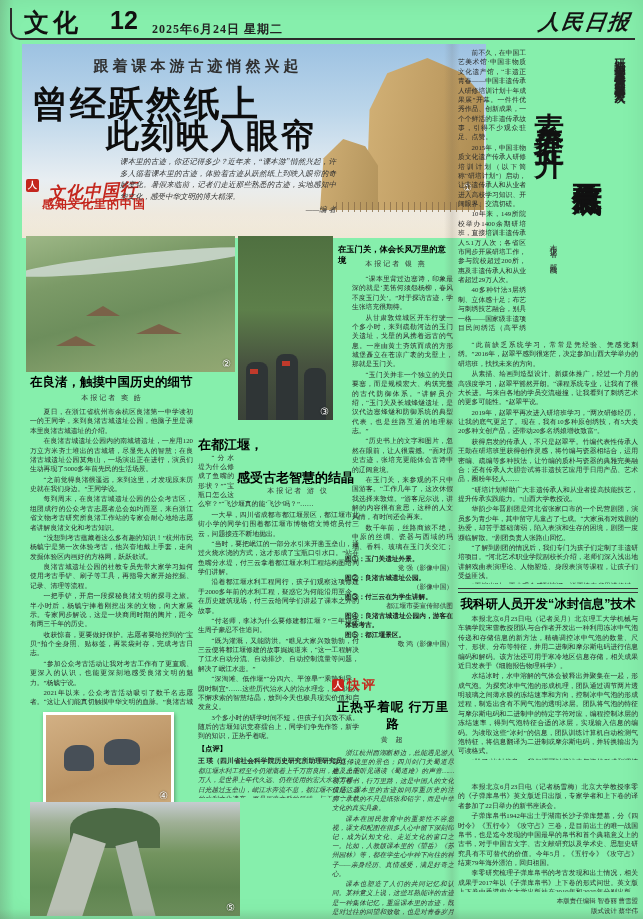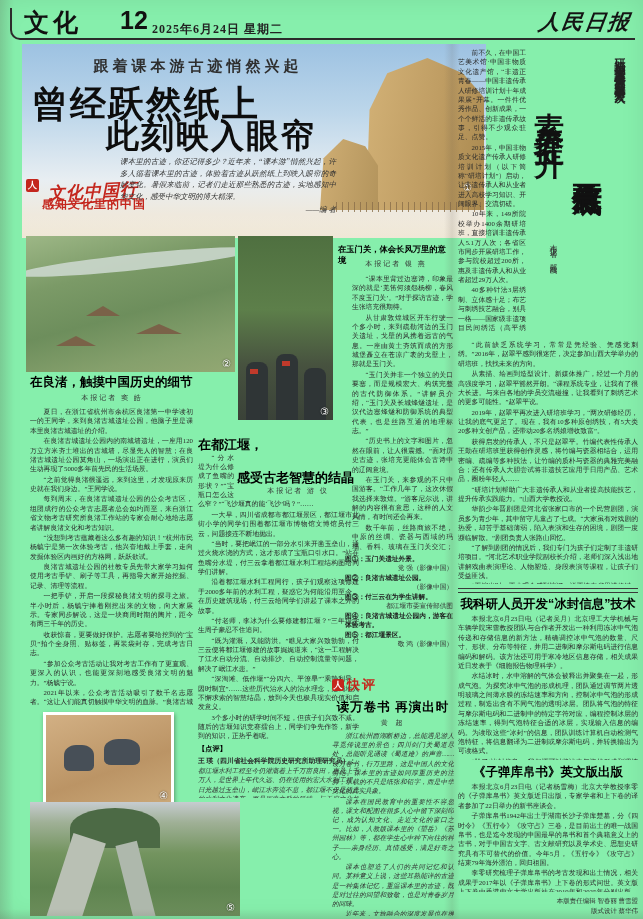--- a/index.html
+++ b/index.html
@@ -10,21 +10,21 @@
         background:linear-gradient(90deg,rgba(0,0,0,0) 0%,rgba(90,80,70,.14) 50%,rgba(0,0,0,0) 100%);pointer-events:none;}
   .shade-left{position:absolute;left:0;top:0;width:14px;height:100%;
         background:linear-gradient(90deg,rgba(90,80,70,.18),rgba(0,0,0,0));pointer-events:none;}
   .shade-bottom{position:absolute;left:0;bottom:0;width:100%;height:10px;
         background:linear-gradient(0deg,rgba(90,80,70,.15),rgba(0,0,0,0));pointer-events:none;}
   
   .hdr{position:absolute;left:10px;top:8px;width:623px;height:30px;
        border-left:2px solid #2b2b2b;border-bottom:2px solid #2b2b2b;border-bottom-left-radius:10px;}
   .hdr-section{position:absolute;left:12px;top:-2px;font-size:25px;font-weight:900;letter-spacing:4px;color:#111;
        font-family:"Liberation Sans","DejaVu Sans",sans-serif;}
-  .hdr-page{position:absolute;left:108px;top:-2px;font-size:25px;font-weight:700;color:#111;
+  .hdr-page{position:absolute;left:98px;top:-2px;font-size:25px;font-weight:700;color:#111;
        font-family:"Liberation Sans","DejaVu Sans",sans-serif;}
   .hdr-date{position:absolute;left:140px;top:13px;font-size:12px;font-weight:700;color:#222;letter-spacing:1px;}
   .masthead{position:absolute;right:4px;top:0;font-size:21px;font-weight:900;font-style:italic;color:#141414;
        transform:skewX(-8deg);letter-spacing:2px;}
   
   .banner{position:absolute;left:22px;top:44px;width:464px;height:194px;overflow:hidden;
        background:linear-gradient(180deg,#9dc2e2 0%,#bcd6ea 35%,#e8eef2 70%,#efe9dd 88%,#f2ecdf 100%);}
   .fort{position:absolute;right:2px;top:14px;width:118px;height:152px;
        background:linear-gradient(100deg,#d3b277 0%,#c2a express 50%,#a9894f 100%);
        background:linear-gradient(100deg,#d3b277 0%,#bf9d63 55%,#a9894f 100%);
@@ -237,21 +237,21 @@
     <div class="cap-row"><span>图③：付三云在为学生讲解。</span><span class="cap-credit">都江堰市委宣传部供图</span></div>
     <div class="cap-row"><span>图④：良渚古城遗址公园内，游客在体验考古。</span><span class="cap-credit"></span></div>
     <div class="cap-row"><span>图⑤：都江堰景区。</span><span class="cap-credit">敬 鸿（影像中国）</span></div>
   </div>
 
   <div class="kp">
     <div class="kp-logo">
       <span class="kp-ico">人</span>
       <span class="kp-word">快评</span>
     </div>
-    <div class="kp-title">读万卷书  再演出时</div>
+    <div class="kp-title">正热乎着呢  行万里路</div>
     <div class="kp-author">黄  超</div>
     <div class="kp-body">
         <p>浙江杭州西湖断桥边，总能遇见游人寻觅传说里的景色；四川剑门关蜀道尽处，总能听见诵读《蜀道难》的声音……读万卷书，行万里路，这是中国人的文化情结。课本里的古迹如同厚重历史的注脚，承载的不只是纸张和铅字，而是中华文化的真实具象。</p>
         <p>课本在国民教育中的重要性不容忽视，课文和配图在很多人心中留下深刻印记，成为认知文化、走近文化的窗口之一。比如，人教版课本里的《望岳》《苏州园林》等，都在学生心中种下向往的种子——亲身经历、真情感受，满足好奇之心。</p>
         <p>课本也塑造了人们的共同记忆和认同。某种意义上说，这些耳熟能详的古迹是一种集体记忆，重温课本里的古迹，既是对过往的回望和致敬，也是对青春岁月的回味。</p>
         <p>近年来，文旅融合的深度发展也在推动“课本游”的兴起。在乐山，一些学校开展“跟着课本去旅行”等研学活动；在浙江，浙东唐诗之路串联起丰富的文化资源……当课本与实景相遇，名胜古迹里蕴藏的文化魅力，在人们心中激荡出更加深沉的文化自信。</p>
       </div>
   </div>
 
   <div class="vtext v-kicker">研培计划十年来惠及非遗传承人和从业者超二十万人次</div>
@@ -283,21 +283,20 @@
 
   <div class="r-title" style="top:596px">我科研人员开发“冰封信息”技术</div>
   <div class="col" style="left:458px;top:614px;width:180px;height:146px">
     <div>
         <p>本报北京6月23日电（记者吴月）北京理工大学机械与车辆学院宋蕾教授团队与合作者开发出一种利用冻冰中气泡传递和存储信息的新方法，精确调控冰中气泡的数量、尺寸、形状、分布等特征，并用二进制和摩尔斯电码进行信息编码和解码。该方法还可用于寒冷地区信息存储，相关成果近日发表于《细胞报告物理科学》。</p>
         <p>水结冰时，水中溶解的气体会被释出并聚集在一起，形成气泡。为探究冰中气泡的形成机理，团队通过调节两片透明玻璃之间薄水膜的冻结速率和方向，控制冰中气泡的形成过程，制造出含有不同气泡的透明冰层。团队将气泡的特征与摩尔斯电码和二进制中的特定字符对应，编程控制冰层的冻结速率，得到气泡特征合适的冰层，实现输入信息的编码。为读取这些“冰封”的信息，团队训练计算机自动检测气泡特征，将信息翻译为二进制或摩尔斯电码，并转换输出为可读格式。</p>
         <p>“除了‘冰封信息’，我们还可以将冰中气泡的形成和调控机理应用于制冰造雪、透明材料制备等领域。”宋蕾介绍。</p>
       </div>
   </div>
 
-  <div class="r-title" style="top:764px">《子弹库帛书》英文版出版</div>
   <div class="col" style="left:458px;top:782px;width:180px;height:110px">
     <div>
         <p>本报北京6月23日电（记者杨雪梅）北京大学教授李零的《子弹库帛书》英文版近日出版，专家学者和上下卷的译者参加了22日举办的新书座谈会。</p>
         <p>子弹库帛书1942年出土于湖南长沙子弹库楚墓，分《四时令》《五行令》《攻守占》三卷，是目前出土的唯一战国帛书，也是迄今发现的中国最早的帛书和首个典籍意义上的古书，对于中国古文字、古文献研究以及学术史、思想史研究具有不可替代的价值。今年5月，《五行令》《攻守占》结束79年海外漂泊，回归祖国。</p>
         <p>李零研究梳理子弹库帛书的考古发现和出土情况，相关成果于2017年以《子弹库帛书》上下卷的形式问世。英文版上下卷由香港中文大学出版社在2019年和2025年分别出版，完整收录帛书的图版、释文等，并根据最新的考古发现及研究作了修订。</p>
       </div>
   </div>
 
   <div class="footer">
     <div>本版责任编辑 智春丽 曹雪盟</div>

